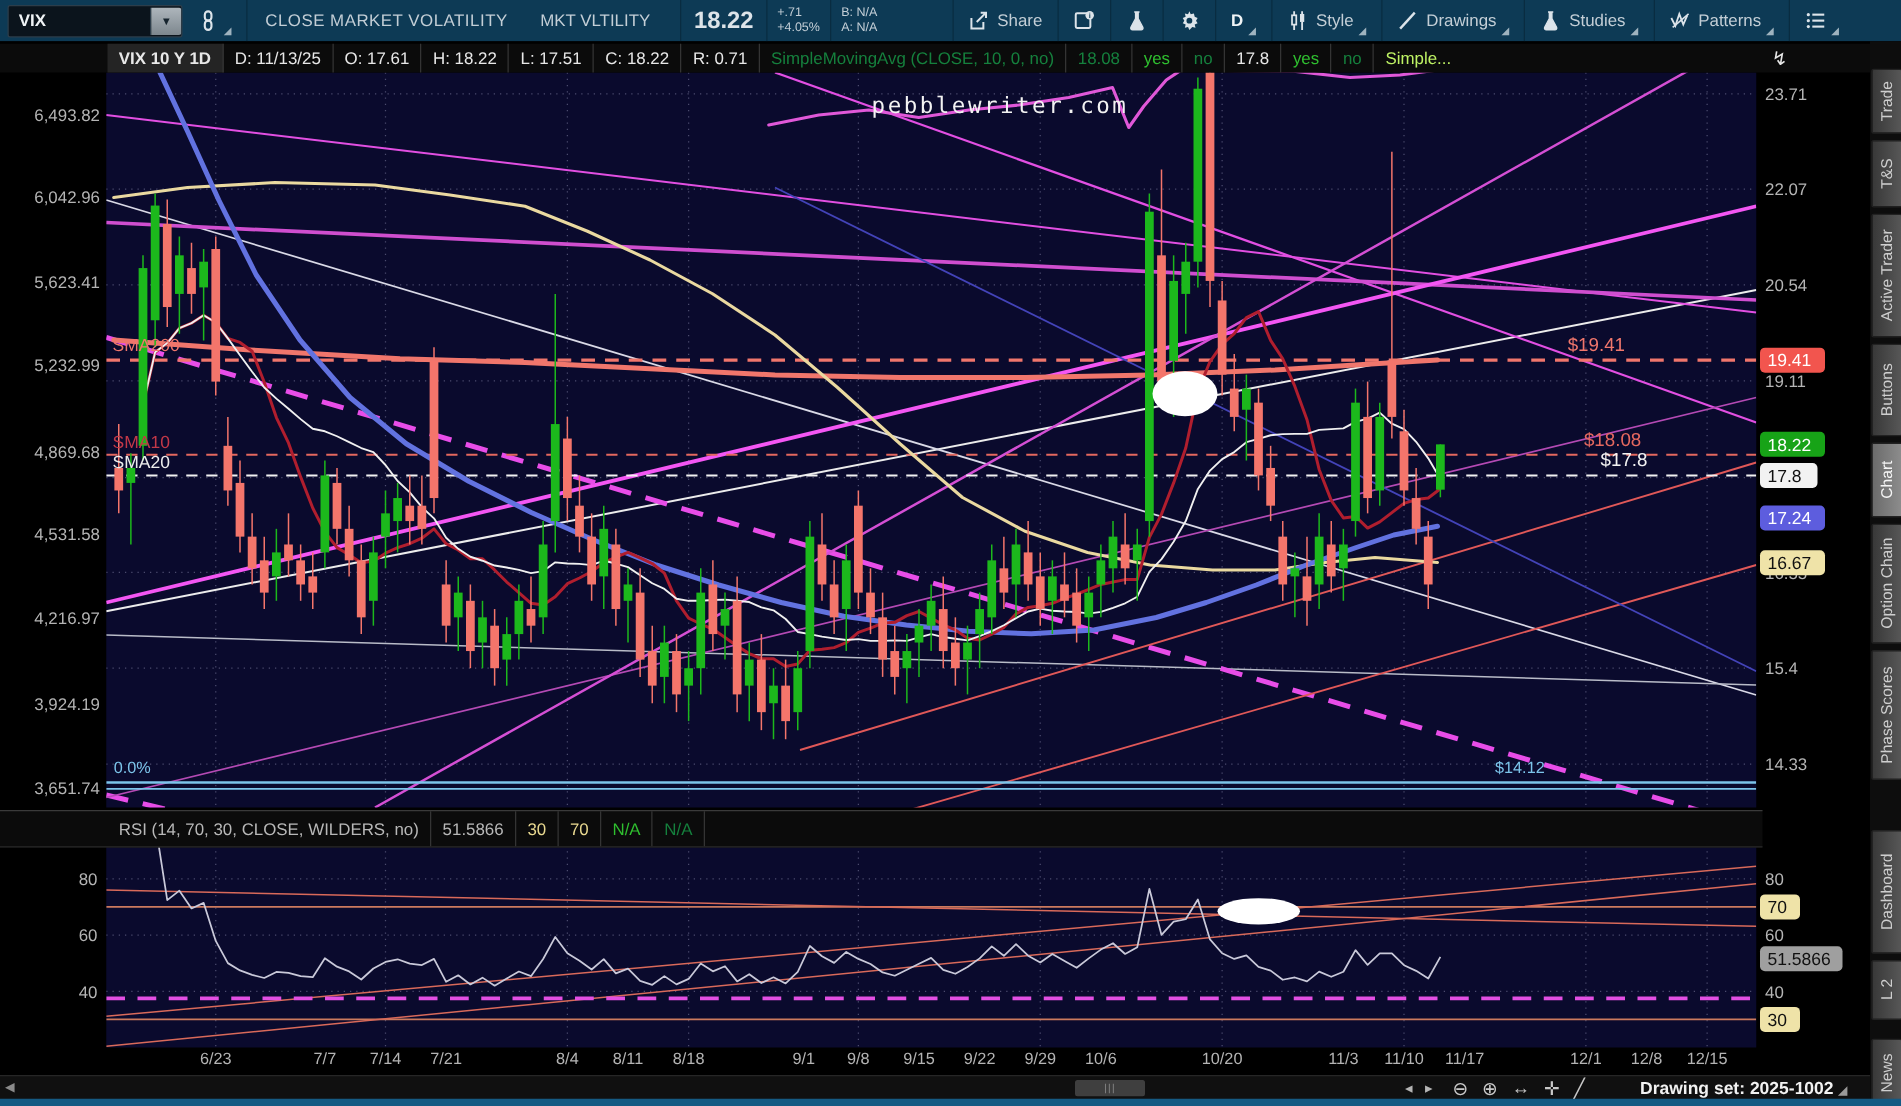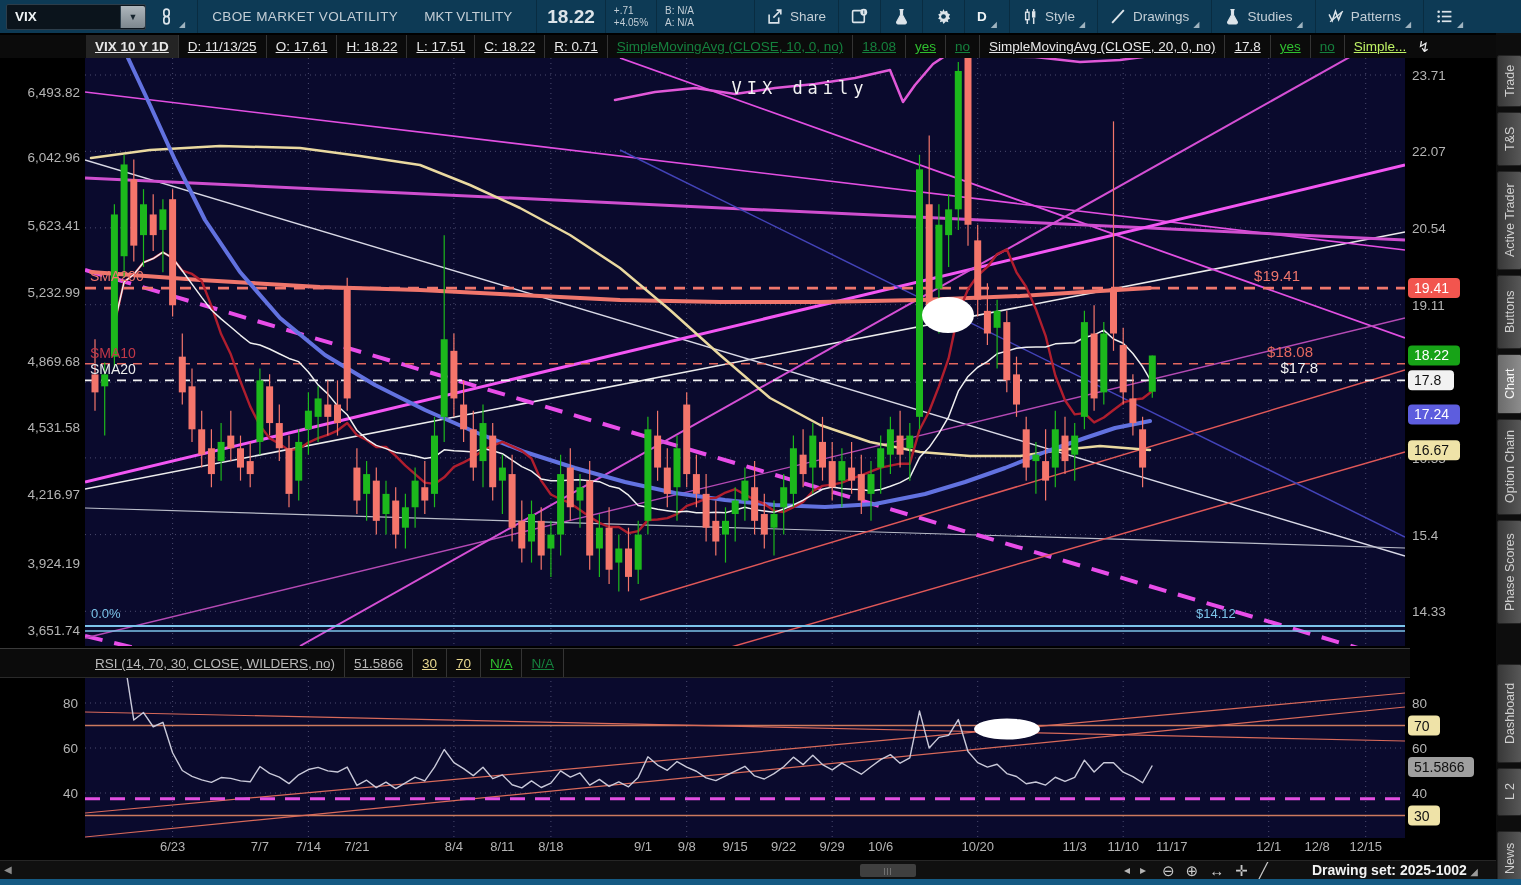--- a/index.html
+++ b/index.html
@@ -17,21 +17,21 @@
           color:#16242e;font-size:9px;border-radius:0 2px 2px 0;}
   .tbtn{display:flex;align-items:center;gap:6px;padding:0 12px;height:33px;white-space:nowrap;cursor:default;}
   .ticon{width:17px;height:17px;flex:0 0 auto;}
   .caret{font-size:8px;color:#9fb3bf;align-self:flex-end;margin:0 0 4px -2px;}
   .bigprice{font-size:19px;font-weight:bold;color:#dde4e9;padding:0 10px;}
   .twocol{display:flex;flex-direction:column;font-size:10px;line-height:12px;color:#c3ced6;padding:0 8px;}
   .desc{padding:0 26px 0 14px;letter-spacing:.4px;}
   
   .strip{position:absolute;left:0;top:35px;width:1496px;height:23px;background:#0b0b0b;
          display:flex;align-items:stretch;font-size:13.5px;color:#e8e8e8;}
-  .cell{display:flex;align-items:center;padding:0 9px;border-right:1px solid #343434;white-space:nowrap;text-decoration:underline;}
+  .cell{display:flex;align-items:center;padding:0 9px;border-right:1px solid #343434;white-space:nowrap;}
   .cell.first{margin-left:86px;background:#242424;font-weight:bold;}
   .red{color:#15803d;}.grn{color:#2fbf2f;}.blu{color:#bef264;}
   .squig{margin-left:auto;margin-right:66px;color:#e8e8e8;font-size:15px;display:flex;align-items:center;}
   
   .rstrip{position:absolute;left:0;top:648px;width:1410px;height:28px;background:#0b0b0b;
           border-top:1px solid #3a3a3a;border-bottom:1px solid #2a2a2a;display:flex;
           font-size:13.5px;color:#b8b8b8;}
   .rstrip .cell{border-right:1px solid #343434;}
   .yel{color:#e8d890;}
   
@@ -70,21 +70,21 @@
       <span class="dd">▼</span>
     </div>
     <div class="tbtn">
       <svg class="ticon" viewBox="0 0 16 16">
         <rect x="5.5" y="1" width="5" height="7" rx="2.5" fill="none" stroke="#dce4ea" stroke-width="1.6"></rect>
         <rect x="5.5" y="8" width="5" height="7" rx="2.5" fill="none" stroke="#dce4ea" stroke-width="1.6"></rect>
       </svg>
         <span class="caret">◢</span>
     </div>
     <div class="tsep"></div>
-    <div class="desc">CBOE MARKET VOLATILITY</div>
+    <div class="desc">CLOSE MARKET VOLATILITY</div>
     <div style="padding-right:24px;">MKT VLTILITY</div>
     <div class="tsep"></div>
     <div class="bigprice">18.22</div>
     <div class="tsep"></div>
     <div class="twocol">
       <span>+.71</span>
         <span>+4.05%</span>
     </div>
     <div class="tsep"></div>
     <div class="twocol">
@@ -548,39 +548,38 @@
     <div class="cell">D: 11/13/25</div>
     <div class="cell">O: 17.61</div>
     <div class="cell">H: 18.22</div>
     <div class="cell">L: 17.51</div>
     <div class="cell">C: 18.22</div>
     <div class="cell">R: 0.71</div>
     <div class="cell red">SimpleMovingAvg (CLOSE, 10, 0, no)</div>
     <div class="cell red">18.08</div>
     <div class="cell grn">yes</div>
     <div class="cell red">no</div>
-    <div class="cell">SimpleMovingAvg (CLOSE, 20, 0, no)</div>
     <div class="cell">17.8</div>
     <div class="cell grn">yes</div>
     <div class="cell red">no</div>
     <div class="cell blu" style="border-right:none;">Simple...</div>
     <div class="squig">↯</div>
   </div>
 
   <div class="rstrip">
     <div class="cell" style="margin-left:86px;">RSI (14, 70, 30, CLOSE, WILDERS, no)</div>
     <div class="cell">51.5866</div>
     <div class="cell yel">30</div>
     <div class="cell yel">70</div>
     <div class="cell grn">N/A</div>
     <div class="cell red">N/A</div>
   </div>
 
   <div class="wm">
-    <div class="l2">VIX daily</div>
+    <div class="l1">pebblewriter.com</div>
   </div>
 
   <div class="sidebar" id="sidebar">
       <div class="stab" style="top: 22px; height: 50px;">Trade</div>
       <div class="stab" style="top: 79px; height: 52px;">T&amp;S</div>
       <div class="stab" style="top: 138px; height: 97px;">Active Trader</div>
       <div class="stab" style="top: 242px; height: 72px;">Buttons</div>
       <div class="stab active" style="top: 321px; height: 58px;">Chart</div>
       <div class="stab" style="top: 386px; height: 94px;">Option Chain</div>
       <div class="stab" style="top: 487px; height: 102px;">Phase Scores</div>

